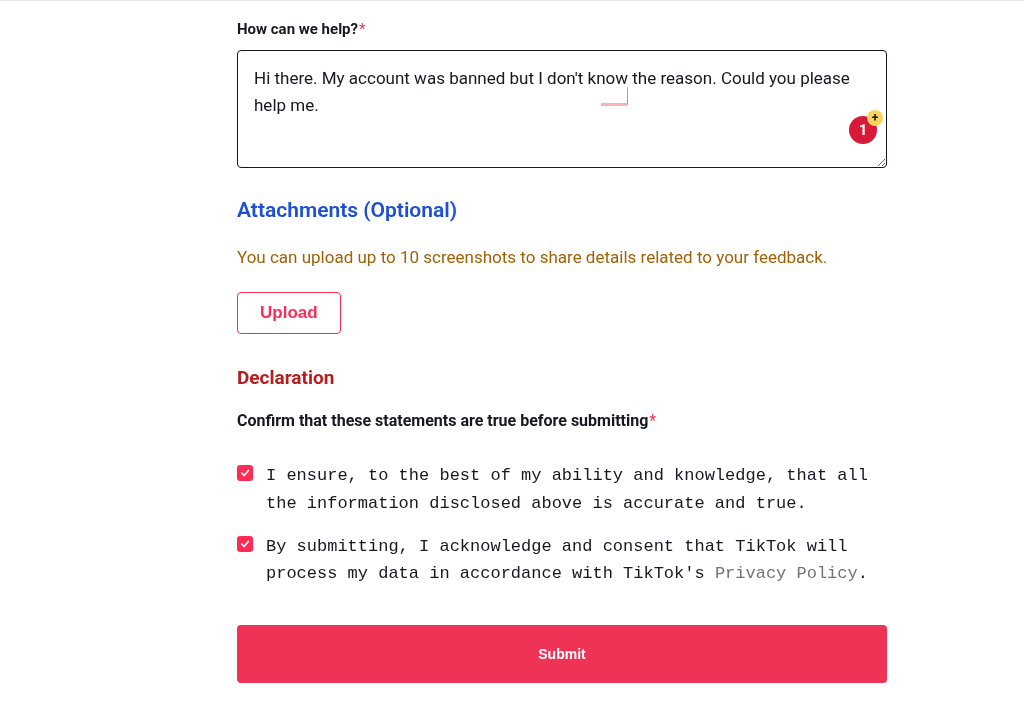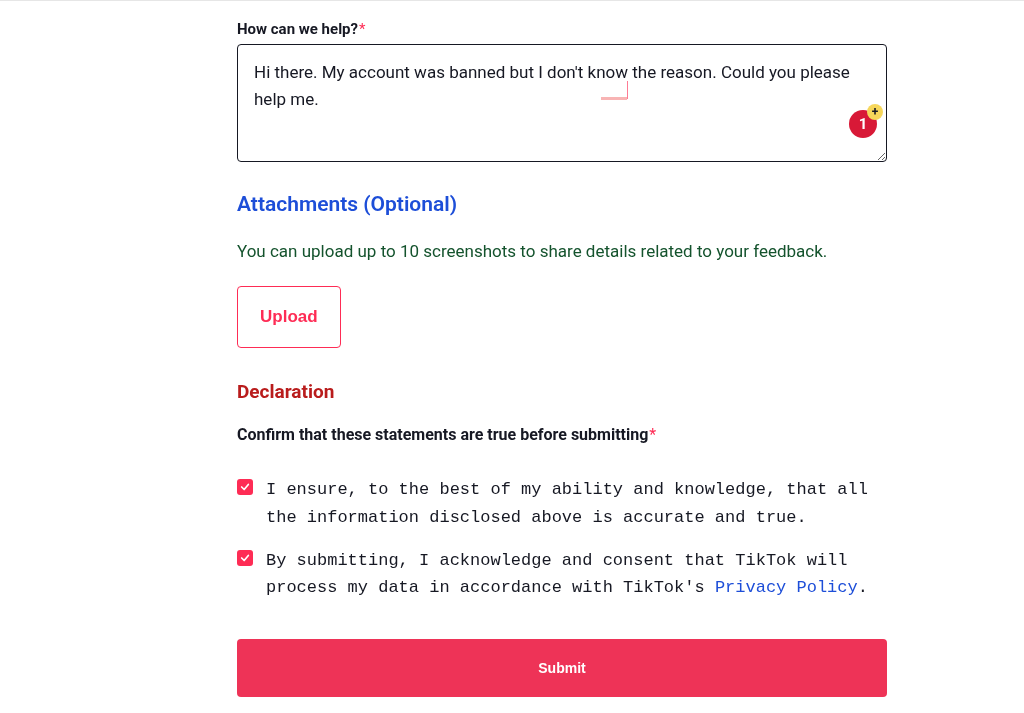--- a/index.html
+++ b/index.html
@@ -17,21 +17,21 @@
     }
     .form-container {
       width: 650px;
       margin-left: 237px;
       padding-top: 20px;
     }
     .field-label {
       font-size: 15px;
       font-weight: 700;
       color: #161823;
-      margin-bottom: 6px;
+      margin-bottom: 12px;
     }
     .field-label .required {
       color: #fe2c55;
       margin-left: 1px;
       font-weight: 400;
     }
     .textarea-wrap {
       position: relative;
       margin-bottom: 26px;
     }
@@ -102,29 +102,29 @@
       pointer-events: none;
     }
     .section-title {
       font-size: 21px;
       font-weight: 600;
       color: #1d4ed8;
       margin-bottom: 22px;
     }
     .helper-text {
       font-size: 17px;
-      color: #14532d;
+      color: #a16207;
       line-height: 1.55;
       margin-bottom: 22px;
     }
     .upload-btn {
       display: inline-block;
       border: 1px solid #fe2c55;
       border-radius: 4px;
-      padding: 20px 22px;
+      padding: 10px 22px;
       font-size: 17px;
       font-weight: 600;
       color: #fe2c55;
       background: #fff;
       cursor: pointer;
       margin-bottom: 32px;
     }
     .declaration-title {
       font-size: 19px;
       font-weight: 700;
@@ -164,21 +164,21 @@
       width: 10px;
       height: 10px;
     }
     .checkbox-text {
       font-size: 17px;
       color: #161823;
       line-height: 1.6;
       font-family: Liberation Mono, monospace;
     }
     .privacy-link {
-      color: #1d4ed8;
+      color: #737373;
       cursor: pointer;
     }
     .submit-btn {
       width: 650px;
       height: 58px;
       background: #ee3357;
       border: none;
       border-radius: 4px;
       color: #fff;
       font-size: 14px;

